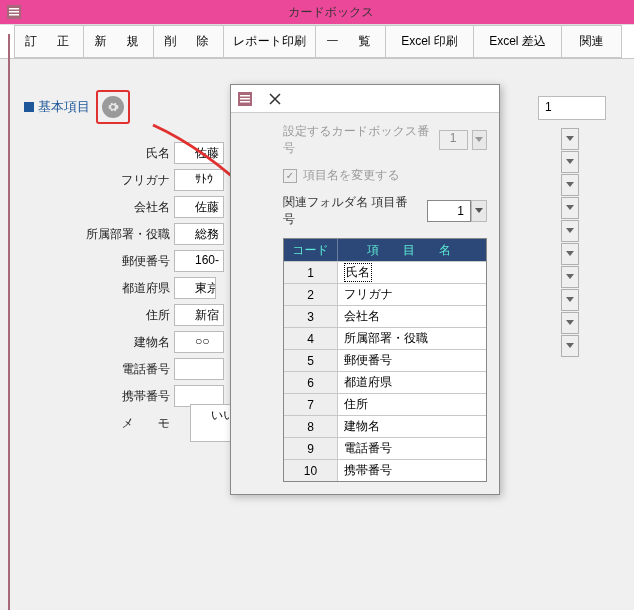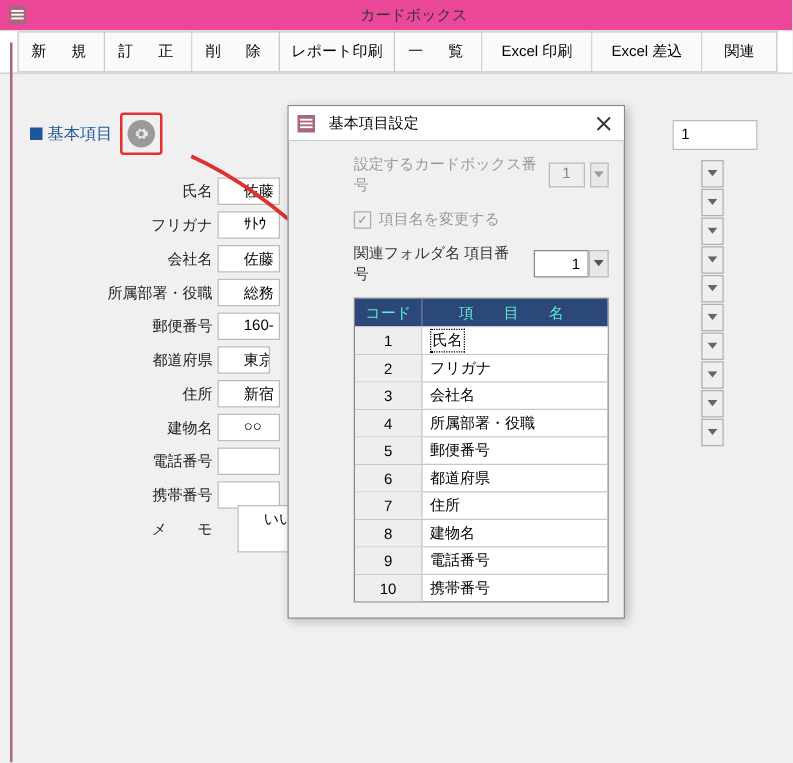--- a/index.html
+++ b/index.html
@@ -58,22 +58,22 @@
         <rect x="1" y="1" width="14" height="14" fill="#a8687a" stroke="#875" stroke-width="0"></rect>
         <rect x="3" y="4" width="10" height="1.5" fill="#fff"></rect>
         <rect x="3" y="7" width="10" height="1.5" fill="#fff"></rect>
         <rect x="3" y="10" width="10" height="1.5" fill="#fff"></rect>
       </svg>
   </div>
   <div class="title">カードボックス</div>
 </div>
 
 <div class="toolbar">
+  <div class="toolbar-btn" style="width:70px">訂　正</div>
   <div class="toolbar-btn" style="width:70px">新　規</div>
-  <div class="toolbar-btn" style="width:70px">訂　正</div>
   <div class="toolbar-btn" style="width:70px">削　除</div>
   <div class="toolbar-btn narrow" style="width:92px">レポート印刷</div>
   <div class="toolbar-btn" style="width:70px">一　覧</div>
   <div class="toolbar-btn narrow" style="width:88px">Excel 印刷</div>
   <div class="toolbar-btn narrow" style="width:88px">Excel 差込</div>
   <div class="toolbar-btn narrow" style="width:60px">関連</div>
 </div>
 
 <div class="vline"></div>
 
@@ -206,21 +206,20 @@
 <div class="dialog">
   <div class="dlg-title">
     <div class="app-icon">
       <svg viewBox="0 0 16 16">
           <rect x="1" y="1" width="14" height="14" fill="#a8687a"></rect>
           <rect x="3" y="4" width="10" height="1.5" fill="#fff"></rect>
           <rect x="3" y="7" width="10" height="1.5" fill="#fff"></rect>
           <rect x="3" y="10" width="10" height="1.5" fill="#fff"></rect>
         </svg>
     </div>
-    <div class="dlg-title-text">基本項目設定</div>
     <div class="dlg-close">
       <svg width="12" height="12" viewBox="0 0 12 12">
           <path d="M1,1 L11,11 M11,1 L1,11" stroke="#333" stroke-width="1.5"></path>
         </svg>
     </div>
   </div>
   <div class="dlg-body">
     <div class="dlg-row disabled">
       <span>設定するカードボックス番号</span>
       <div class="mini-num">1</div>

